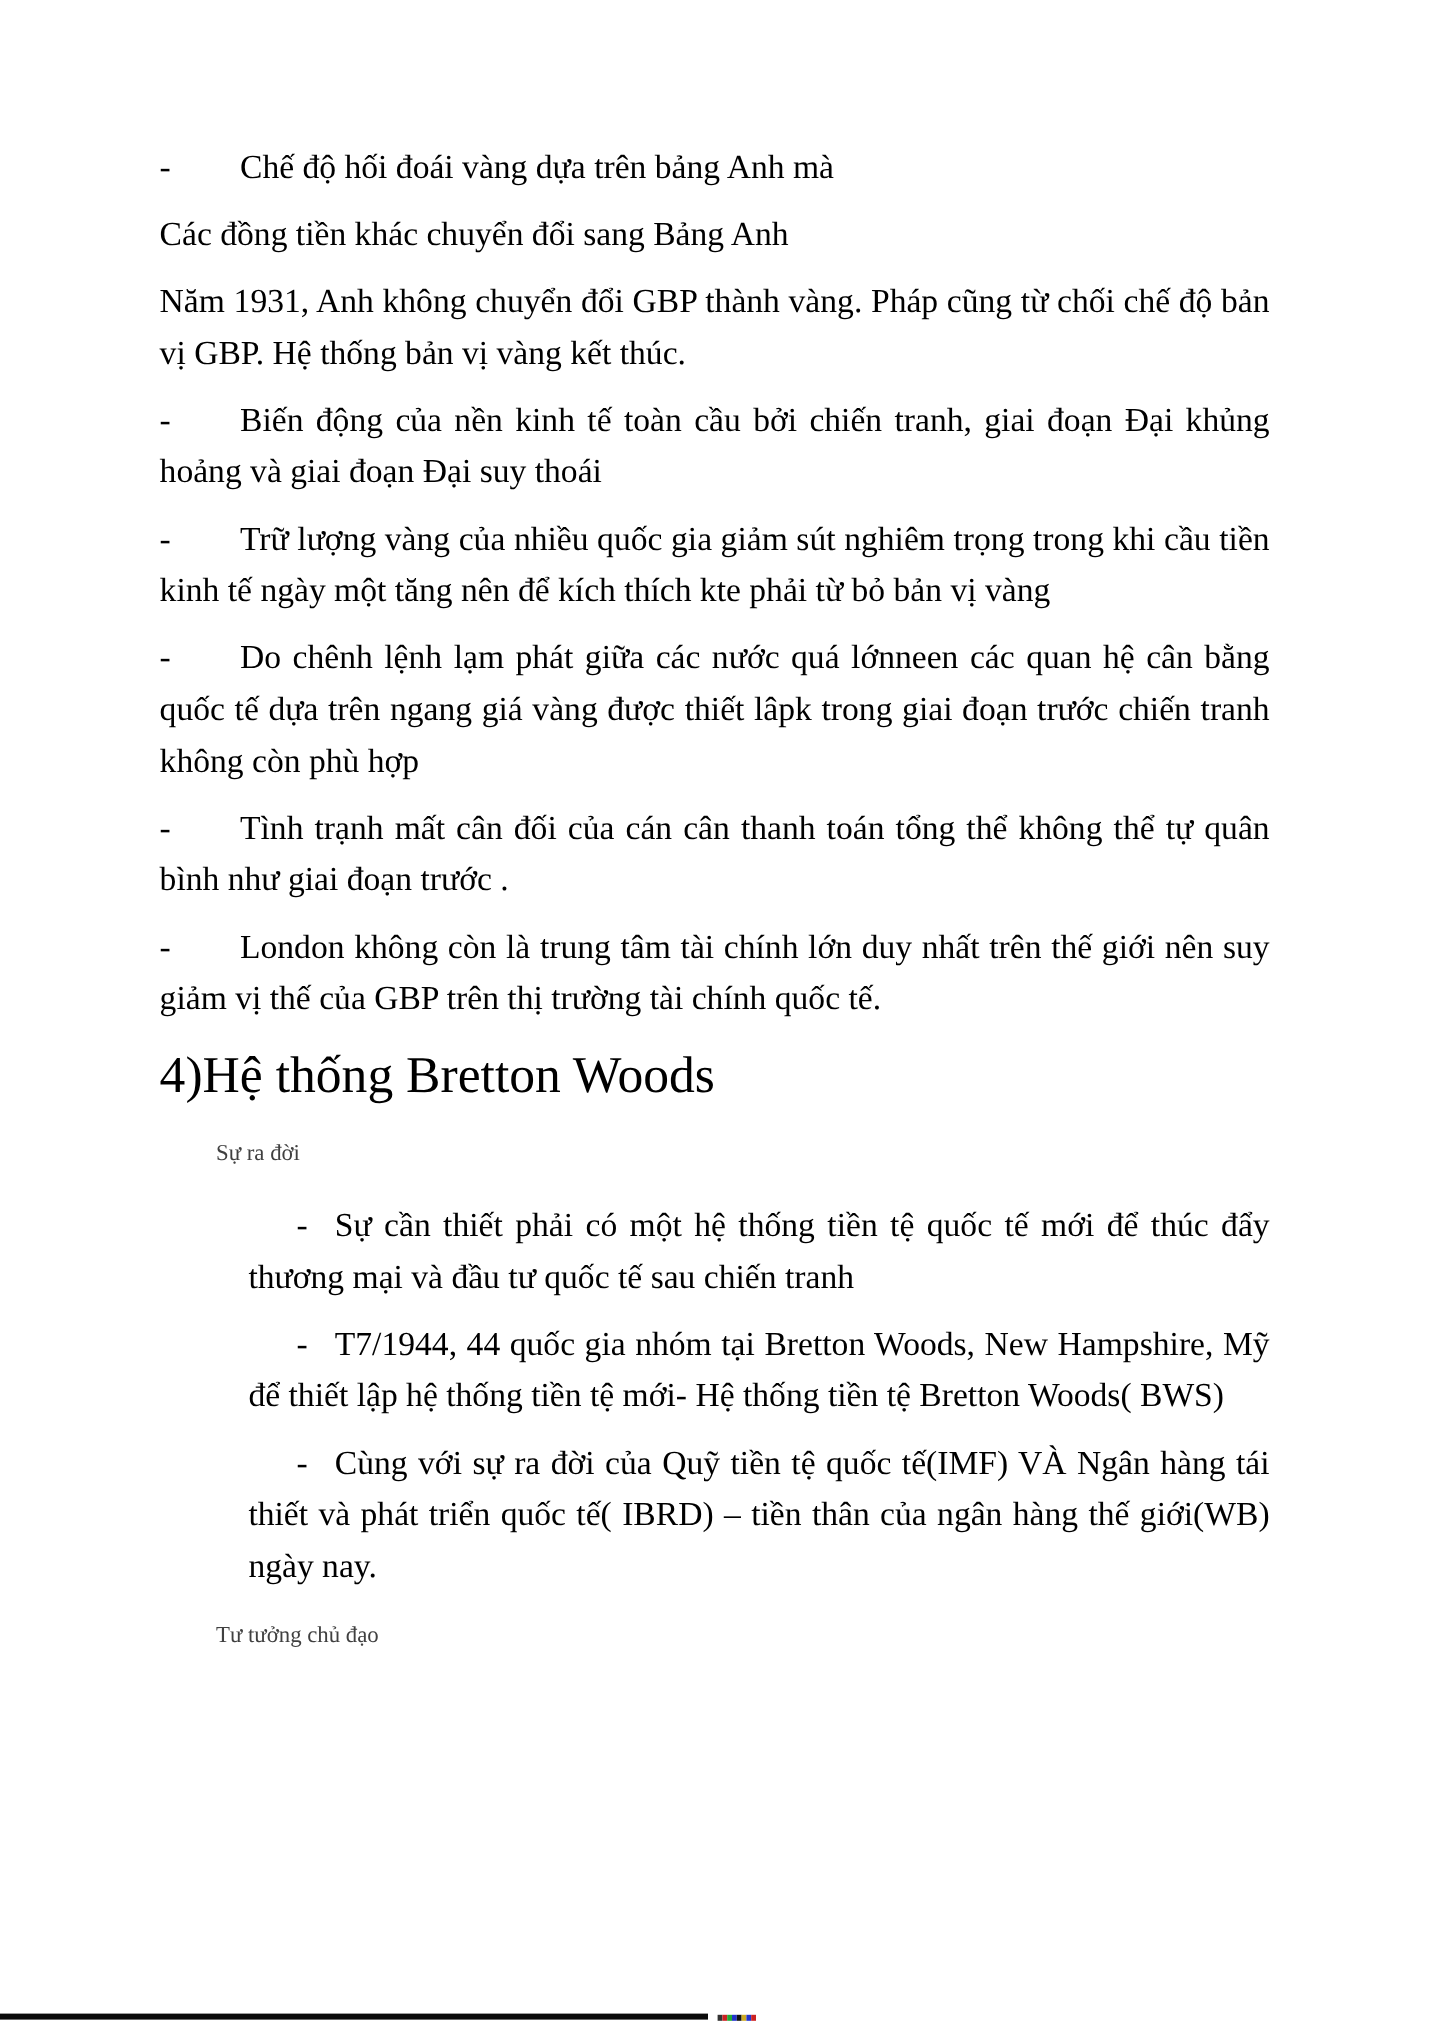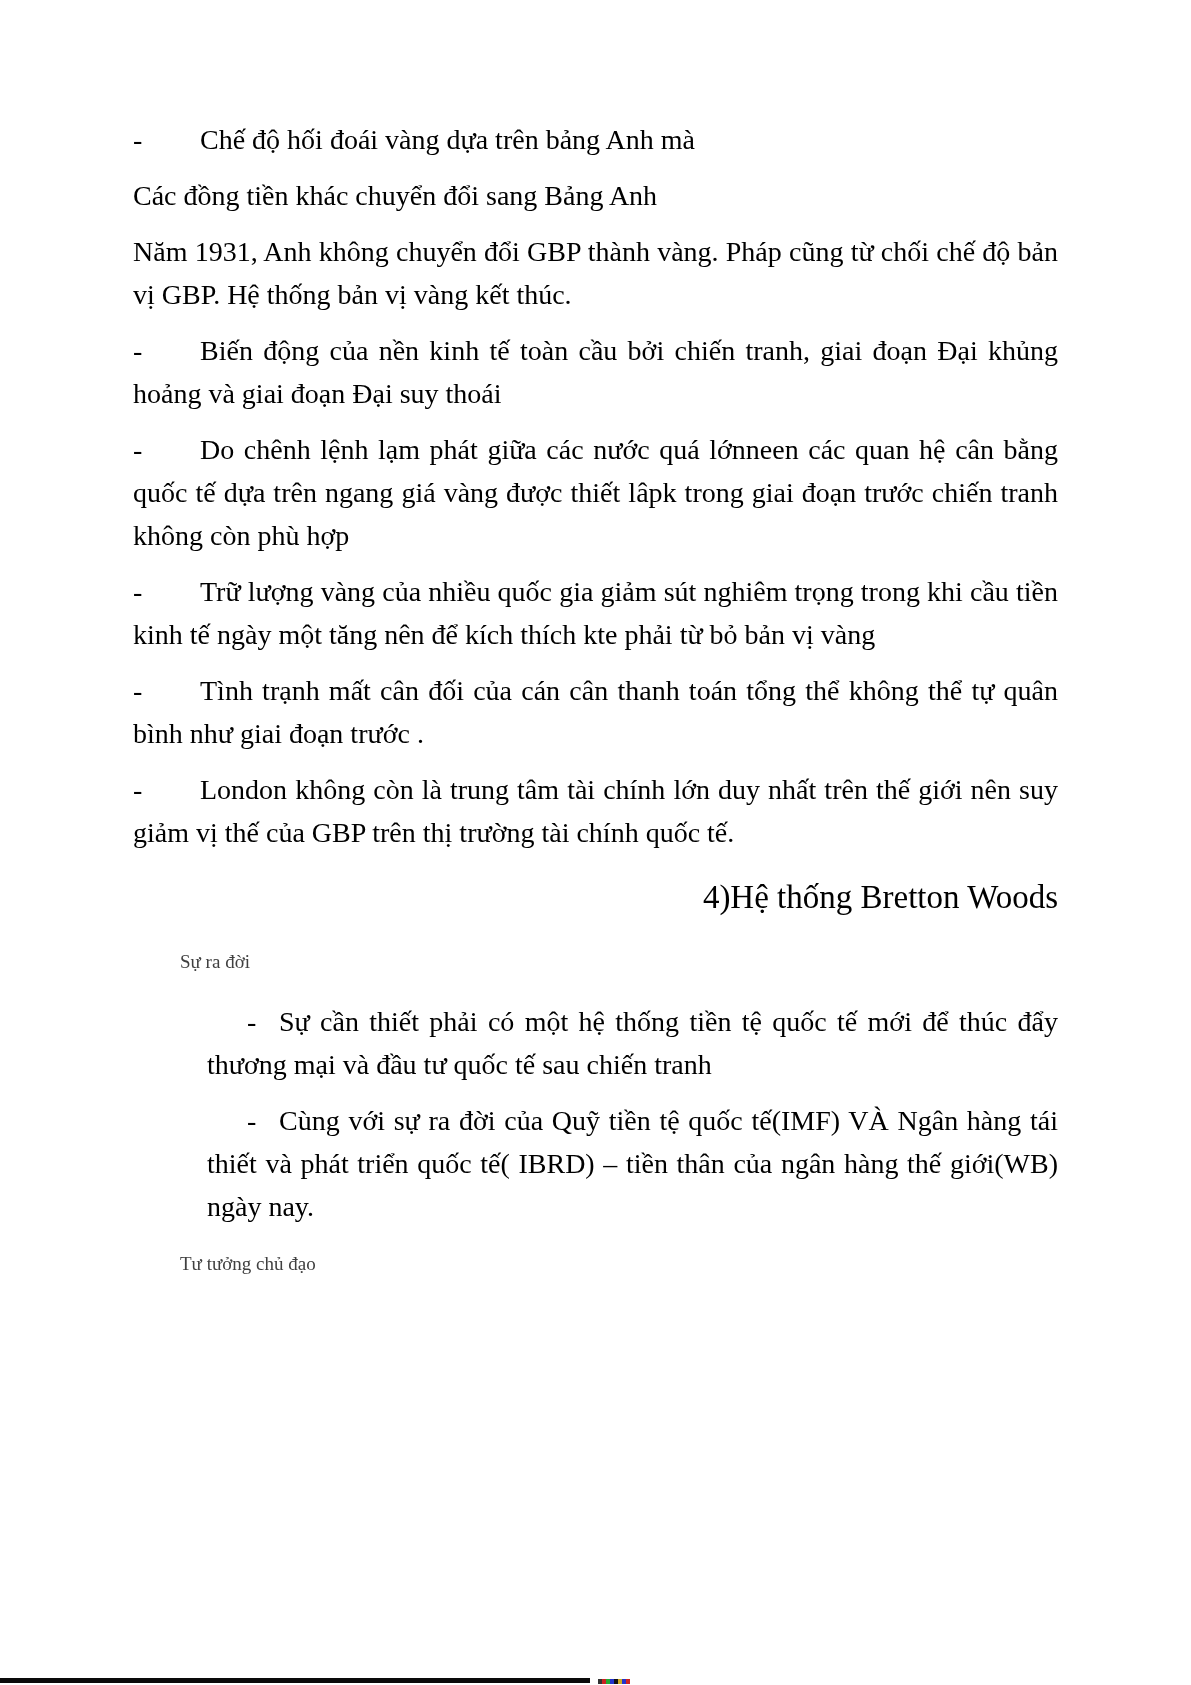--- a/index.html
+++ b/index.html
@@ -33,26 +33,25 @@
     text-indent: 40px;
   }
   .bullet2 .t2 { display: inline-block; width: 32px; text-indent: 0; }
   
   .bullet3 {
     margin-left: 78px;
     margin-bottom: 29px;
   }
   .bullet3 .t3 { display: inline-block; width: 22px; }
   .heading1 {
-    font-size: 33px;
+    font-size: 43px;
     line-height: 46px;
     font-weight: normal;
     color: #000000;
     margin: 20px 0 24px 0;
-    text-align: right;
   }
   .heading2 {
     font-size: 19px;
     line-height: 36px;
     font-weight: normal;
     color: #404040;
     margin: 0 0 20px 47px;
   }
   .heading2.spaced { margin-top: 18px; }
   .footer-bar {
@@ -80,34 +79,35 @@
     <p class="bullet1"><span class="t1">-</span><span>Chế độ hối đoái vàng dựa trên bảng Anh mà</span></p>
 
 
     <p class="para">Các đồng tiền khác chuyển đổi sang Bảng Anh</p>
 
     <p class="para justify">Năm 1931, Anh không chuyển đổi GBP thành vàng. Pháp cũng từ chối chế độ bản vị GBP. Hệ thống bản vị vàng kết thúc.</p>
 
 
     <p class="bullet1 justify"><span class="t1">-</span><span>Biến động của nền kinh tế toàn cầu bởi chiến tranh, giai đoạn Đại khủng hoảng và giai đoạn Đại suy thoái</span></p>
 
+    <p class="bullet1 justify"><span class="t1">-</span><span>Trữ lượng vàng của nhiều quốc gia giảm sút nghiêm trọng trong khi cầu tiền kinh tế ngày một tăng nên để kích thích kte phải từ bỏ bản vị vàng</span></p>
+
     <p class="bullet1 justify"><span class="t1">-</span><span>Do chênh lệnh lạm phát giữa các nước quá lớnneen các quan hệ cân bằng quốc tế dựa trên ngang giá vàng được thiết lâpk trong giai đoạn trước chiến tranh không còn phù hợp</span></p>
-
-    <p class="bullet1 justify"><span class="t1">-</span><span>Trữ lượng vàng của nhiều quốc gia giảm sút nghiêm trọng trong khi cầu tiền kinh tế ngày một tăng nên để kích thích kte phải từ bỏ bản vị vàng</span></p>
 
     <p class="bullet1 justify"><span class="t1">-</span><span>Tình trạnh mất cân đối của cán cân thanh toán tổng thể không thể tự quân bình như giai đoạn trước .</span></p>
 
     <p class="bullet1 justify"><span class="t1">-</span><span>London không còn là trung tâm tài chính lớn duy nhất trên thế giới nên suy giảm vị thế của GBP trên thị trường tài chính quốc tế.</span></p>
 
     <h1 class="heading1">4)Hệ thống Bretton Woods</h1>
 
     <h2 class="heading2">Sự ra đời</h2>
 
     <p class="bullet2 justify"><span class="t2">-</span><span>Sự cần thiết phải có một hệ thống tiền tệ quốc tế mới để thúc đẩy thương mại và đầu tư quốc tế sau chiến tranh</span></p>
 
+    <p class="bullet2 justify"><span class="t2">-</span><span>T7/1944, 44 quốc gia nhóm tại Bretton Woods, New Hampshire, Mỹ để thiết lập hệ thống tiền tệ mới- Hệ thống tiền tệ Bretton Woods( BWS)</span></p>
 
     <p class="bullet2 justify"><span class="t2">-</span><span>Cùng với sự ra đời của Quỹ tiền tệ quốc tế(IMF) VÀ Ngân hàng tái thiết và phát triển quốc tế( IBRD) – tiền thân của ngân hàng thế giới(WB) ngày nay.</span></p>
 
     <h2 class="heading2 spaced">Tư tưởng chủ đạo</h2>
 
 
 
   </div>
 
   <div class="footer-bar" style="background: rgb(10, 10, 10);"></div>

